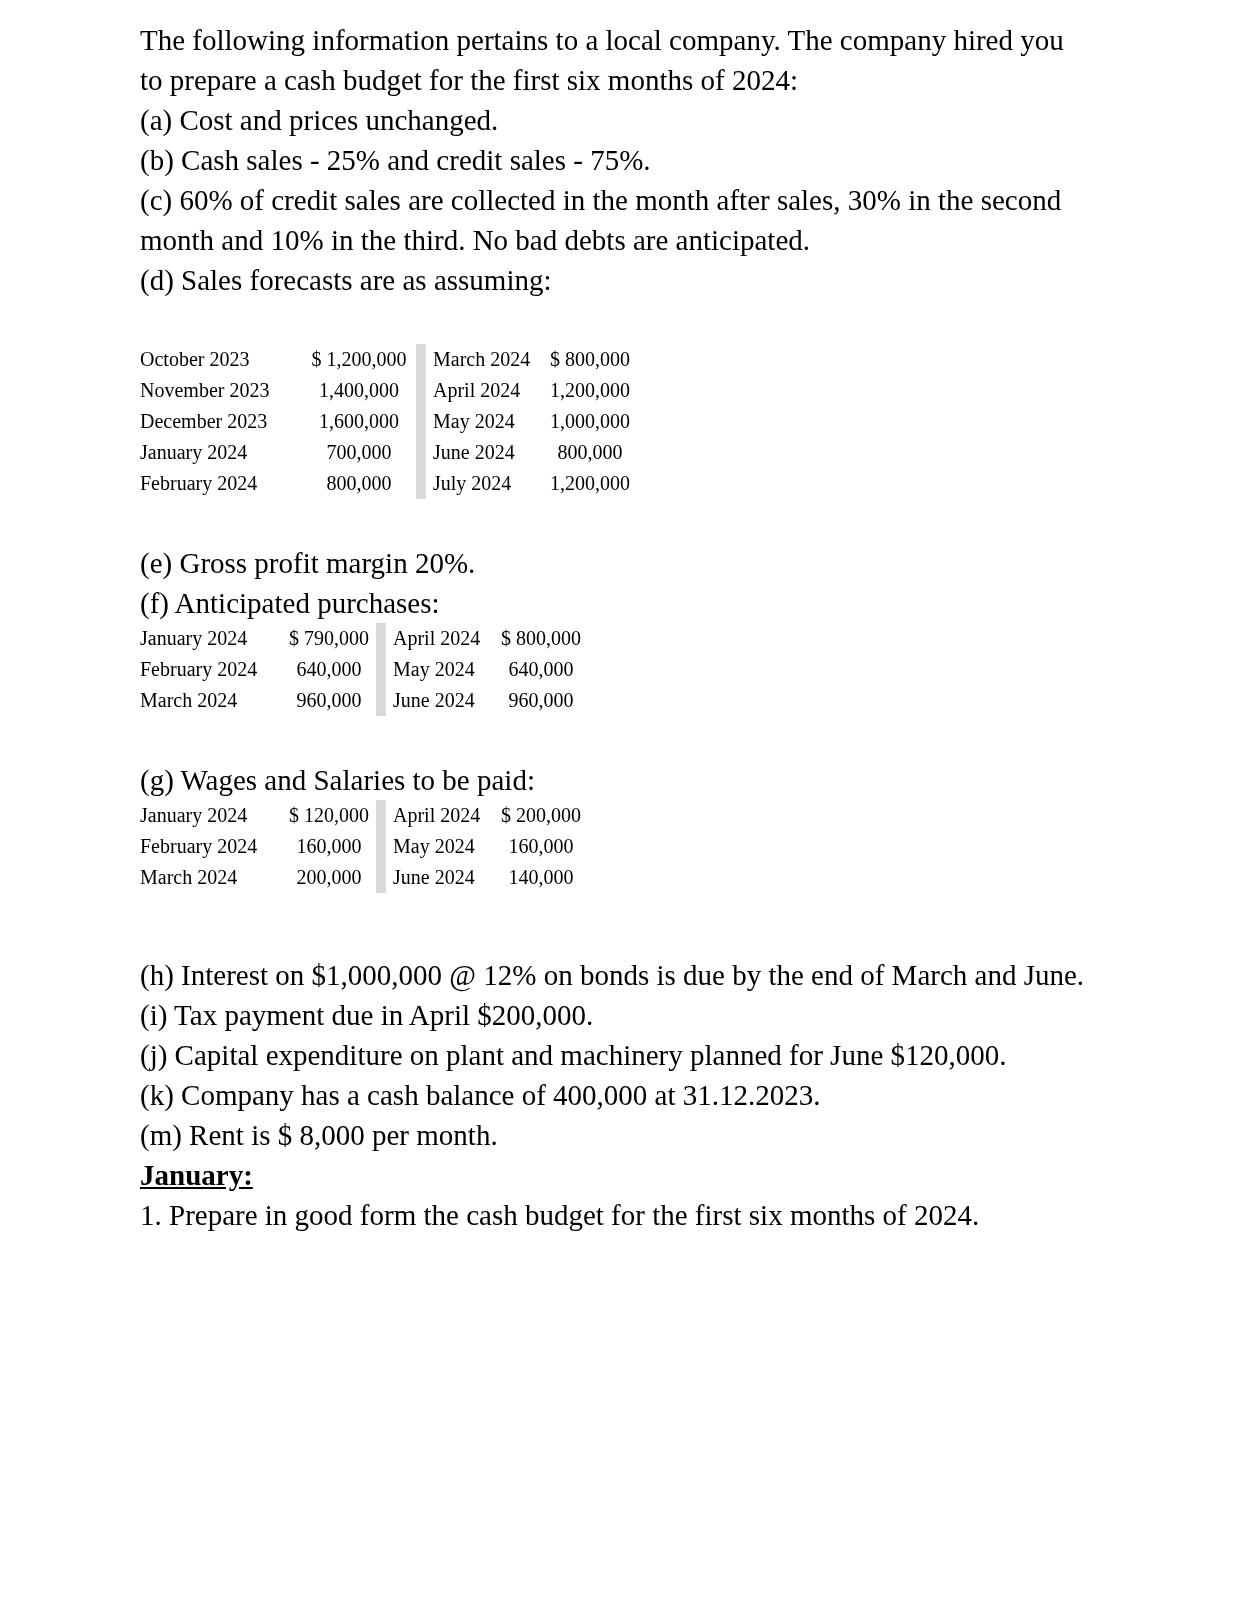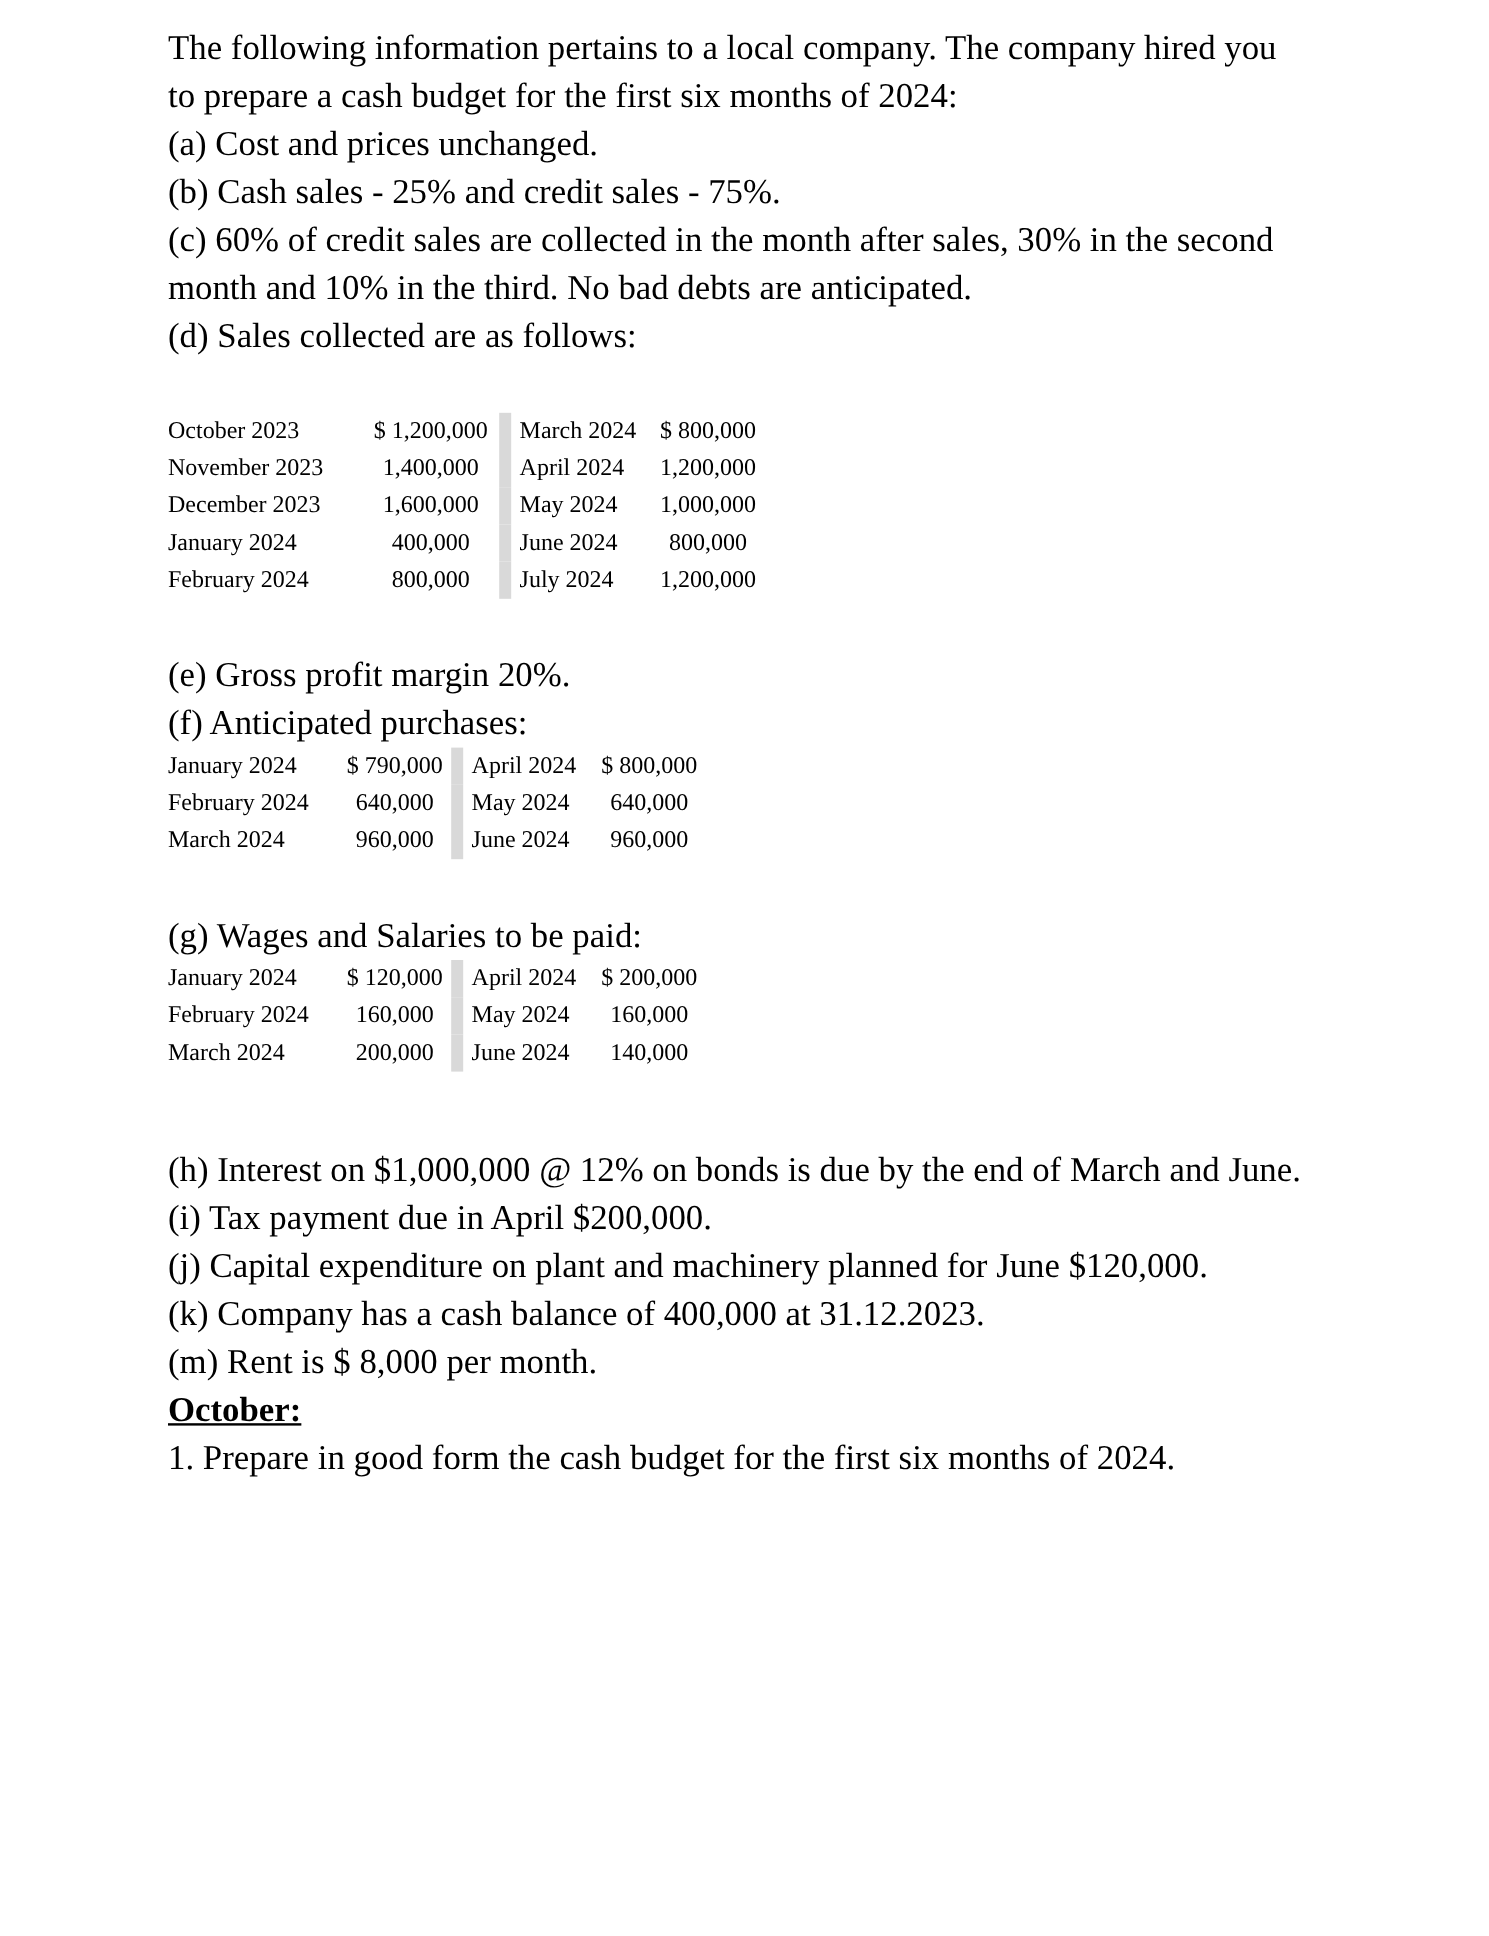--- a/index.html
+++ b/index.html
@@ -58,21 +58,21 @@
 </style>
 </head>
 <body>
 
 <div class="page">
 
   <div class="para">The following information pertains to a local company. The company hired you to prepare a cash budget for the first six months of 2024:</div>
   <div class="para">(a) Cost and prices unchanged.</div>
   <div class="para">(b) Cash sales - 25% and credit sales - 75%.</div>
   <div class="para">(c) 60% of credit sales are collected in the month after sales, 30% in the second month and 10% in the third. No bad debts are anticipated.</div>
-  <div class="para">(d) Sales collected are as follows:</div>
+  <div class="para">(d) Sales forecasts are as assuming:</div>
 
   <div class="spacer-lg"></div>
 
   <div class="dtable t-sales">
     <div class="trow">
       <span class="cell-label">October 2023</span>
       <span class="cell-val">$ 1,200,000</span>
       <span class="cell-sep"></span>
       <span class="cell-label-r">March 2024</span>
       <span class="cell-val">$ 800,000</span>
@@ -86,21 +86,21 @@
     </div>
     <div class="trow">
       <span class="cell-label">December 2023</span>
       <span class="cell-val">1,600,000</span>
       <span class="cell-sep"></span>
       <span class="cell-label-r">May 2024</span>
       <span class="cell-val">1,000,000</span>
     </div>
     <div class="trow">
       <span class="cell-label">January 2024</span>
-      <span class="cell-val">400,000</span>
+      <span class="cell-val">700,000</span>
       <span class="cell-sep"></span>
       <span class="cell-label-r">June 2024</span>
       <span class="cell-val">800,000</span>
     </div>
     <div class="trow">
       <span class="cell-label">February 2024</span>
       <span class="cell-val">800,000</span>
       <span class="cell-sep"></span>
       <span class="cell-label-r">July 2024</span>
       <span class="cell-val">1,200,000</span>
@@ -165,16 +165,16 @@
   </div>
 
   <div class="spacer-lg"></div>
   <div class="spacer-sm"></div>
 
   <div class="para">(h) Interest on $1,000,000 @ 12% on bonds is due by the end of March and June.</div>
   <div class="para">(i) Tax payment due in April $200,000.</div>
   <div class="para">(j) Capital expenditure on plant and machinery planned for June $120,000.</div>
   <div class="para">(k) Company has a cash balance of 400,000 at 31.12.2023.</div>
   <div class="para">(m) Rent is $ 8,000 per month.</div>
-  <div class="para required">October:</div>
+  <div class="para required">January:</div>
   <div class="para">1. Prepare in good form the cash budget for the first six months of 2024.</div>
 
 </div>
 
 </body></html>

